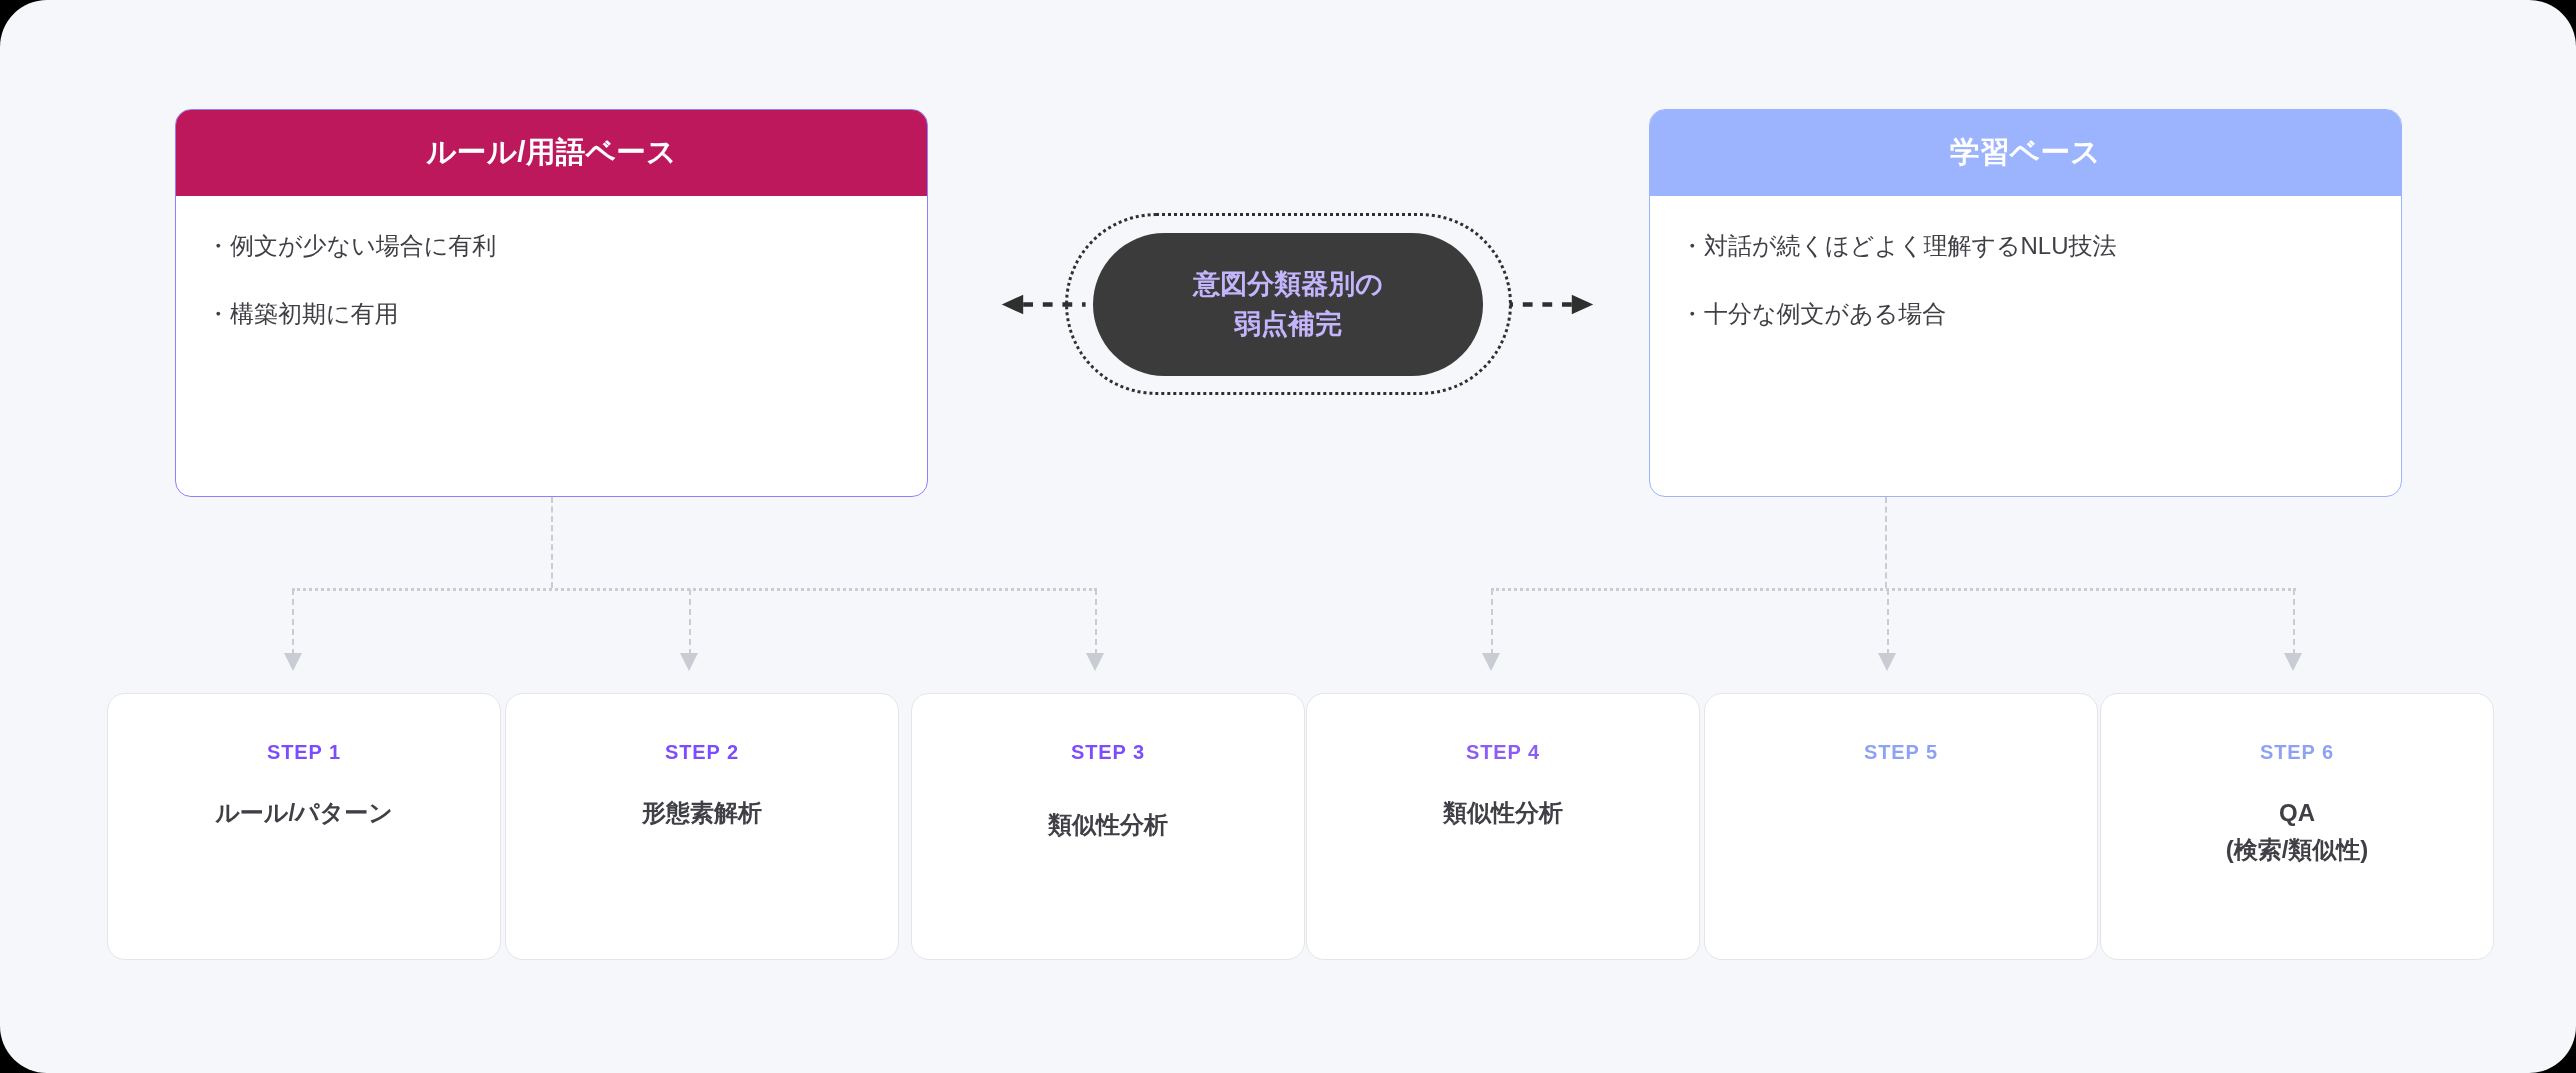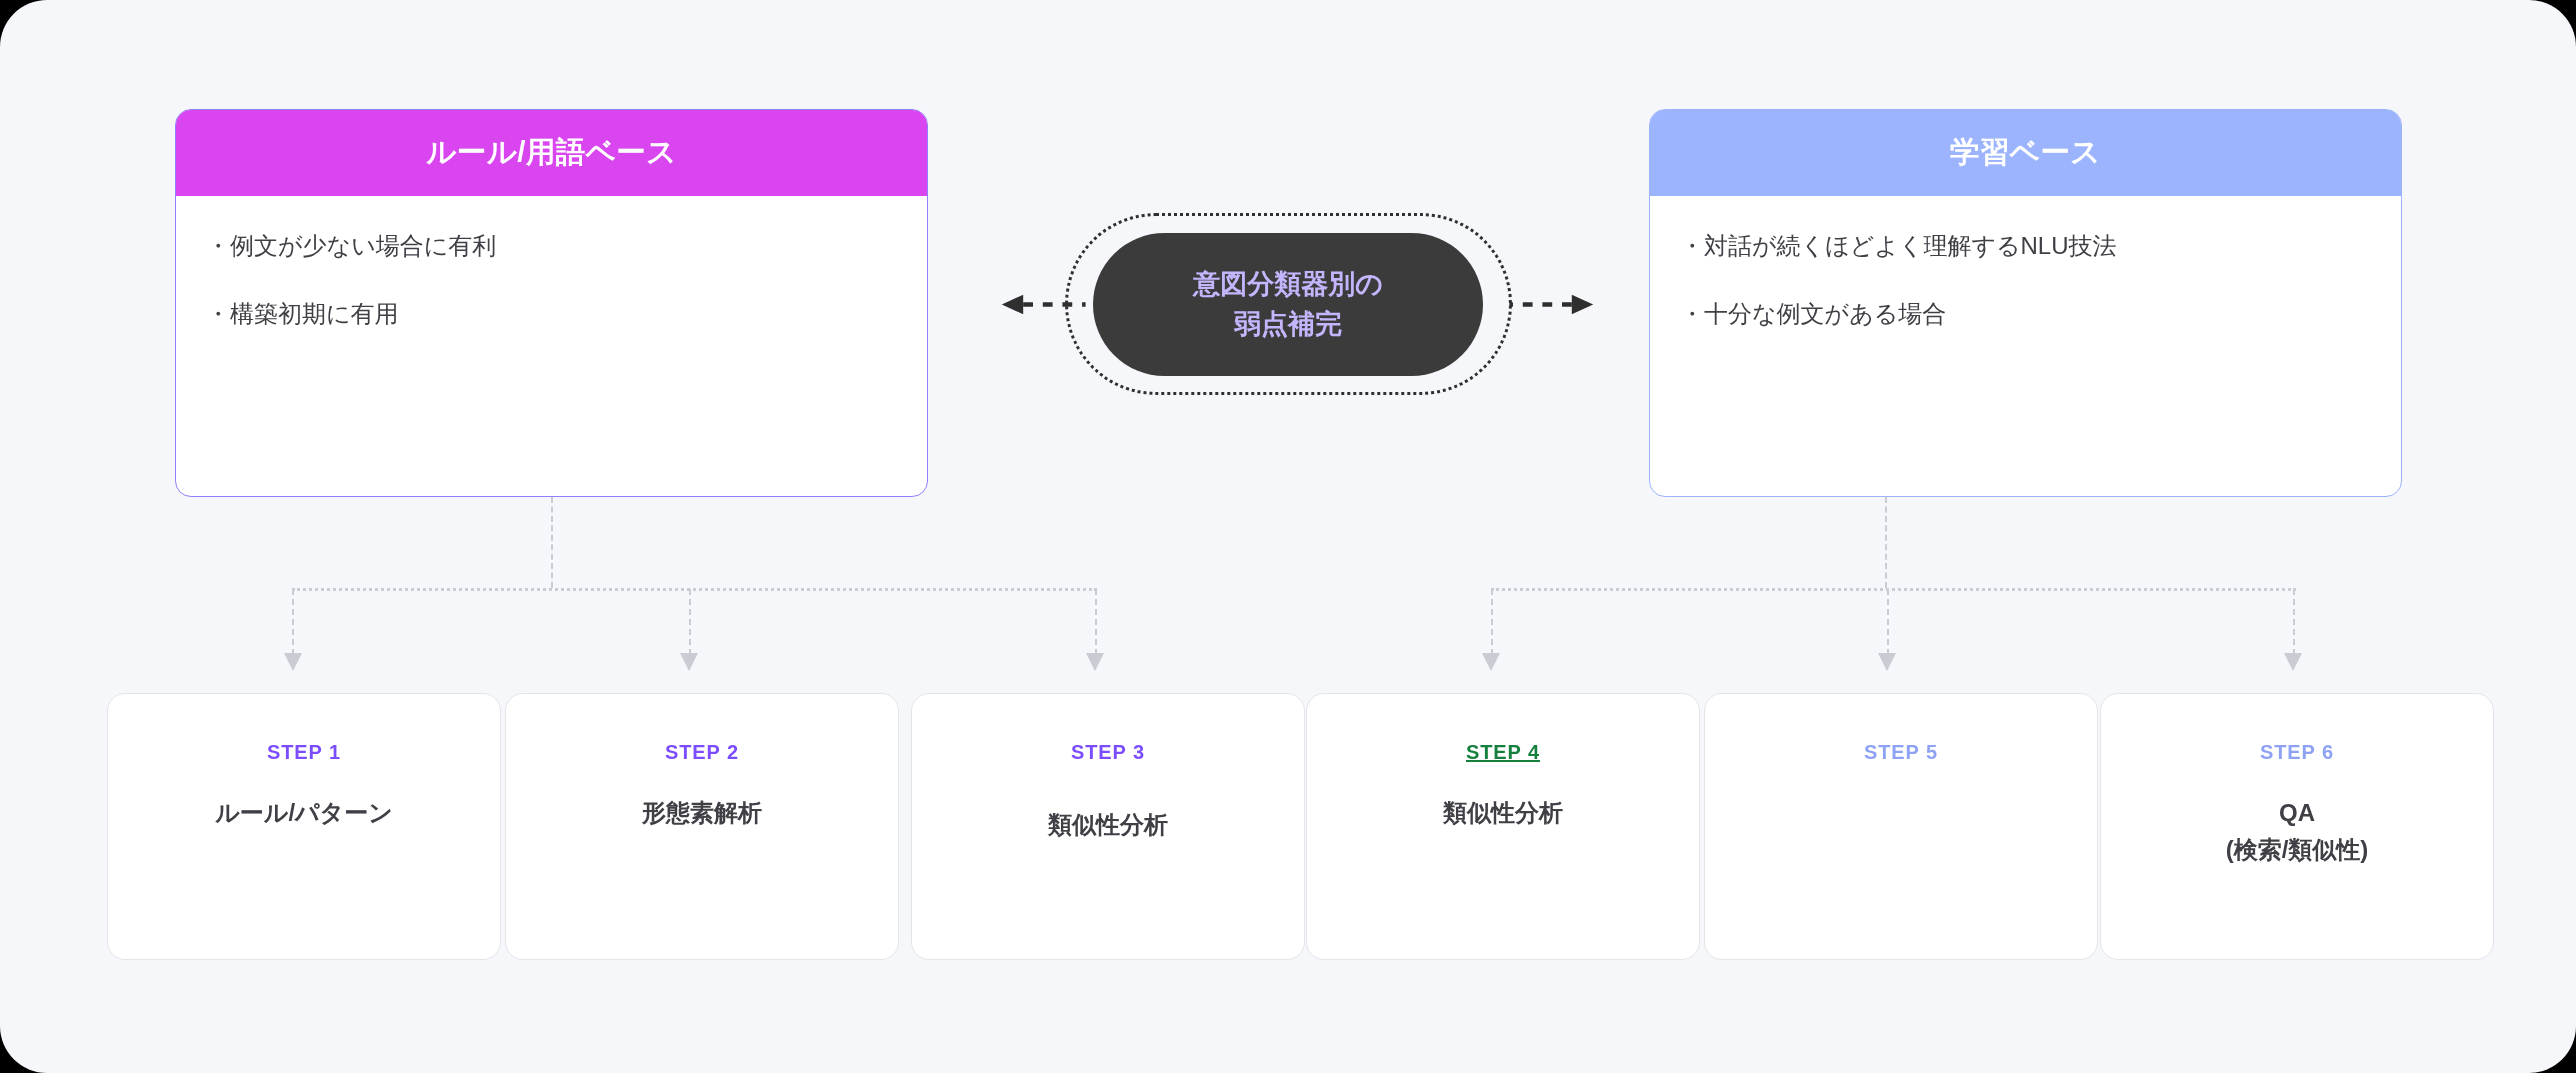--- a/index.html
+++ b/index.html
@@ -17,21 +17,21 @@
     background:#ffffff;border-radius:16px;overflow:hidden;
     display:flex;flex-direction:column;
   }
   .top-card.left{left:175px;border:1.3px solid #8f80ff;}
   .top-card.right{left:1649px;border:1.3px solid #9cb4fd;}
 
   .card-header{
     height:86px;flex:0 0 86px;display:flex;align-items:center;justify-content:center;
     color:#ffffff;font-size:29.5px;font-weight:bold;letter-spacing:0.4px;
   }
-  .top-card.left .card-header{background:#d946ef;text-align:center;}
+  .top-card.left .card-header{background:#be185d;text-align:center;}
   .top-card.right .card-header{background:#9cb4fd;}
 
   .card-body{flex:1;padding:34px 30px 0 30px;}
   .bullet{
     color:#3f3f46;font-size:24px;line-height:1.35;margin-bottom:36px;
     white-space:nowrap;
   }
 
   
   .center-wrap{
@@ -161,21 +161,21 @@
   </div>
 
   <div class="step-card" style="left:911px;gap:12px;">
     <div class="step-label" style="color: rgb(124, 77, 255);">STEP 3</div>
     <div class="step-title">
       <span>類似性分析</span>
     </div>
   </div>
 
   <div class="step-card" style="left:1306px;">
-    <div class="step-label" style="color: #15803d; text-decoration: underline;">STEP 4</div>
+    <div class="step-label" style="color: #8b5cf6;">STEP 4</div>
     <div class="step-title">
       <span>類似性分析</span>
     </div>
   </div>
 
   <div class="step-card" style="left:1704px;">
     <div class="step-label" style="color: rgb(142, 162, 245);">STEP 5</div>
   </div>
 
   <div class="step-card" style="left:2100px;">

